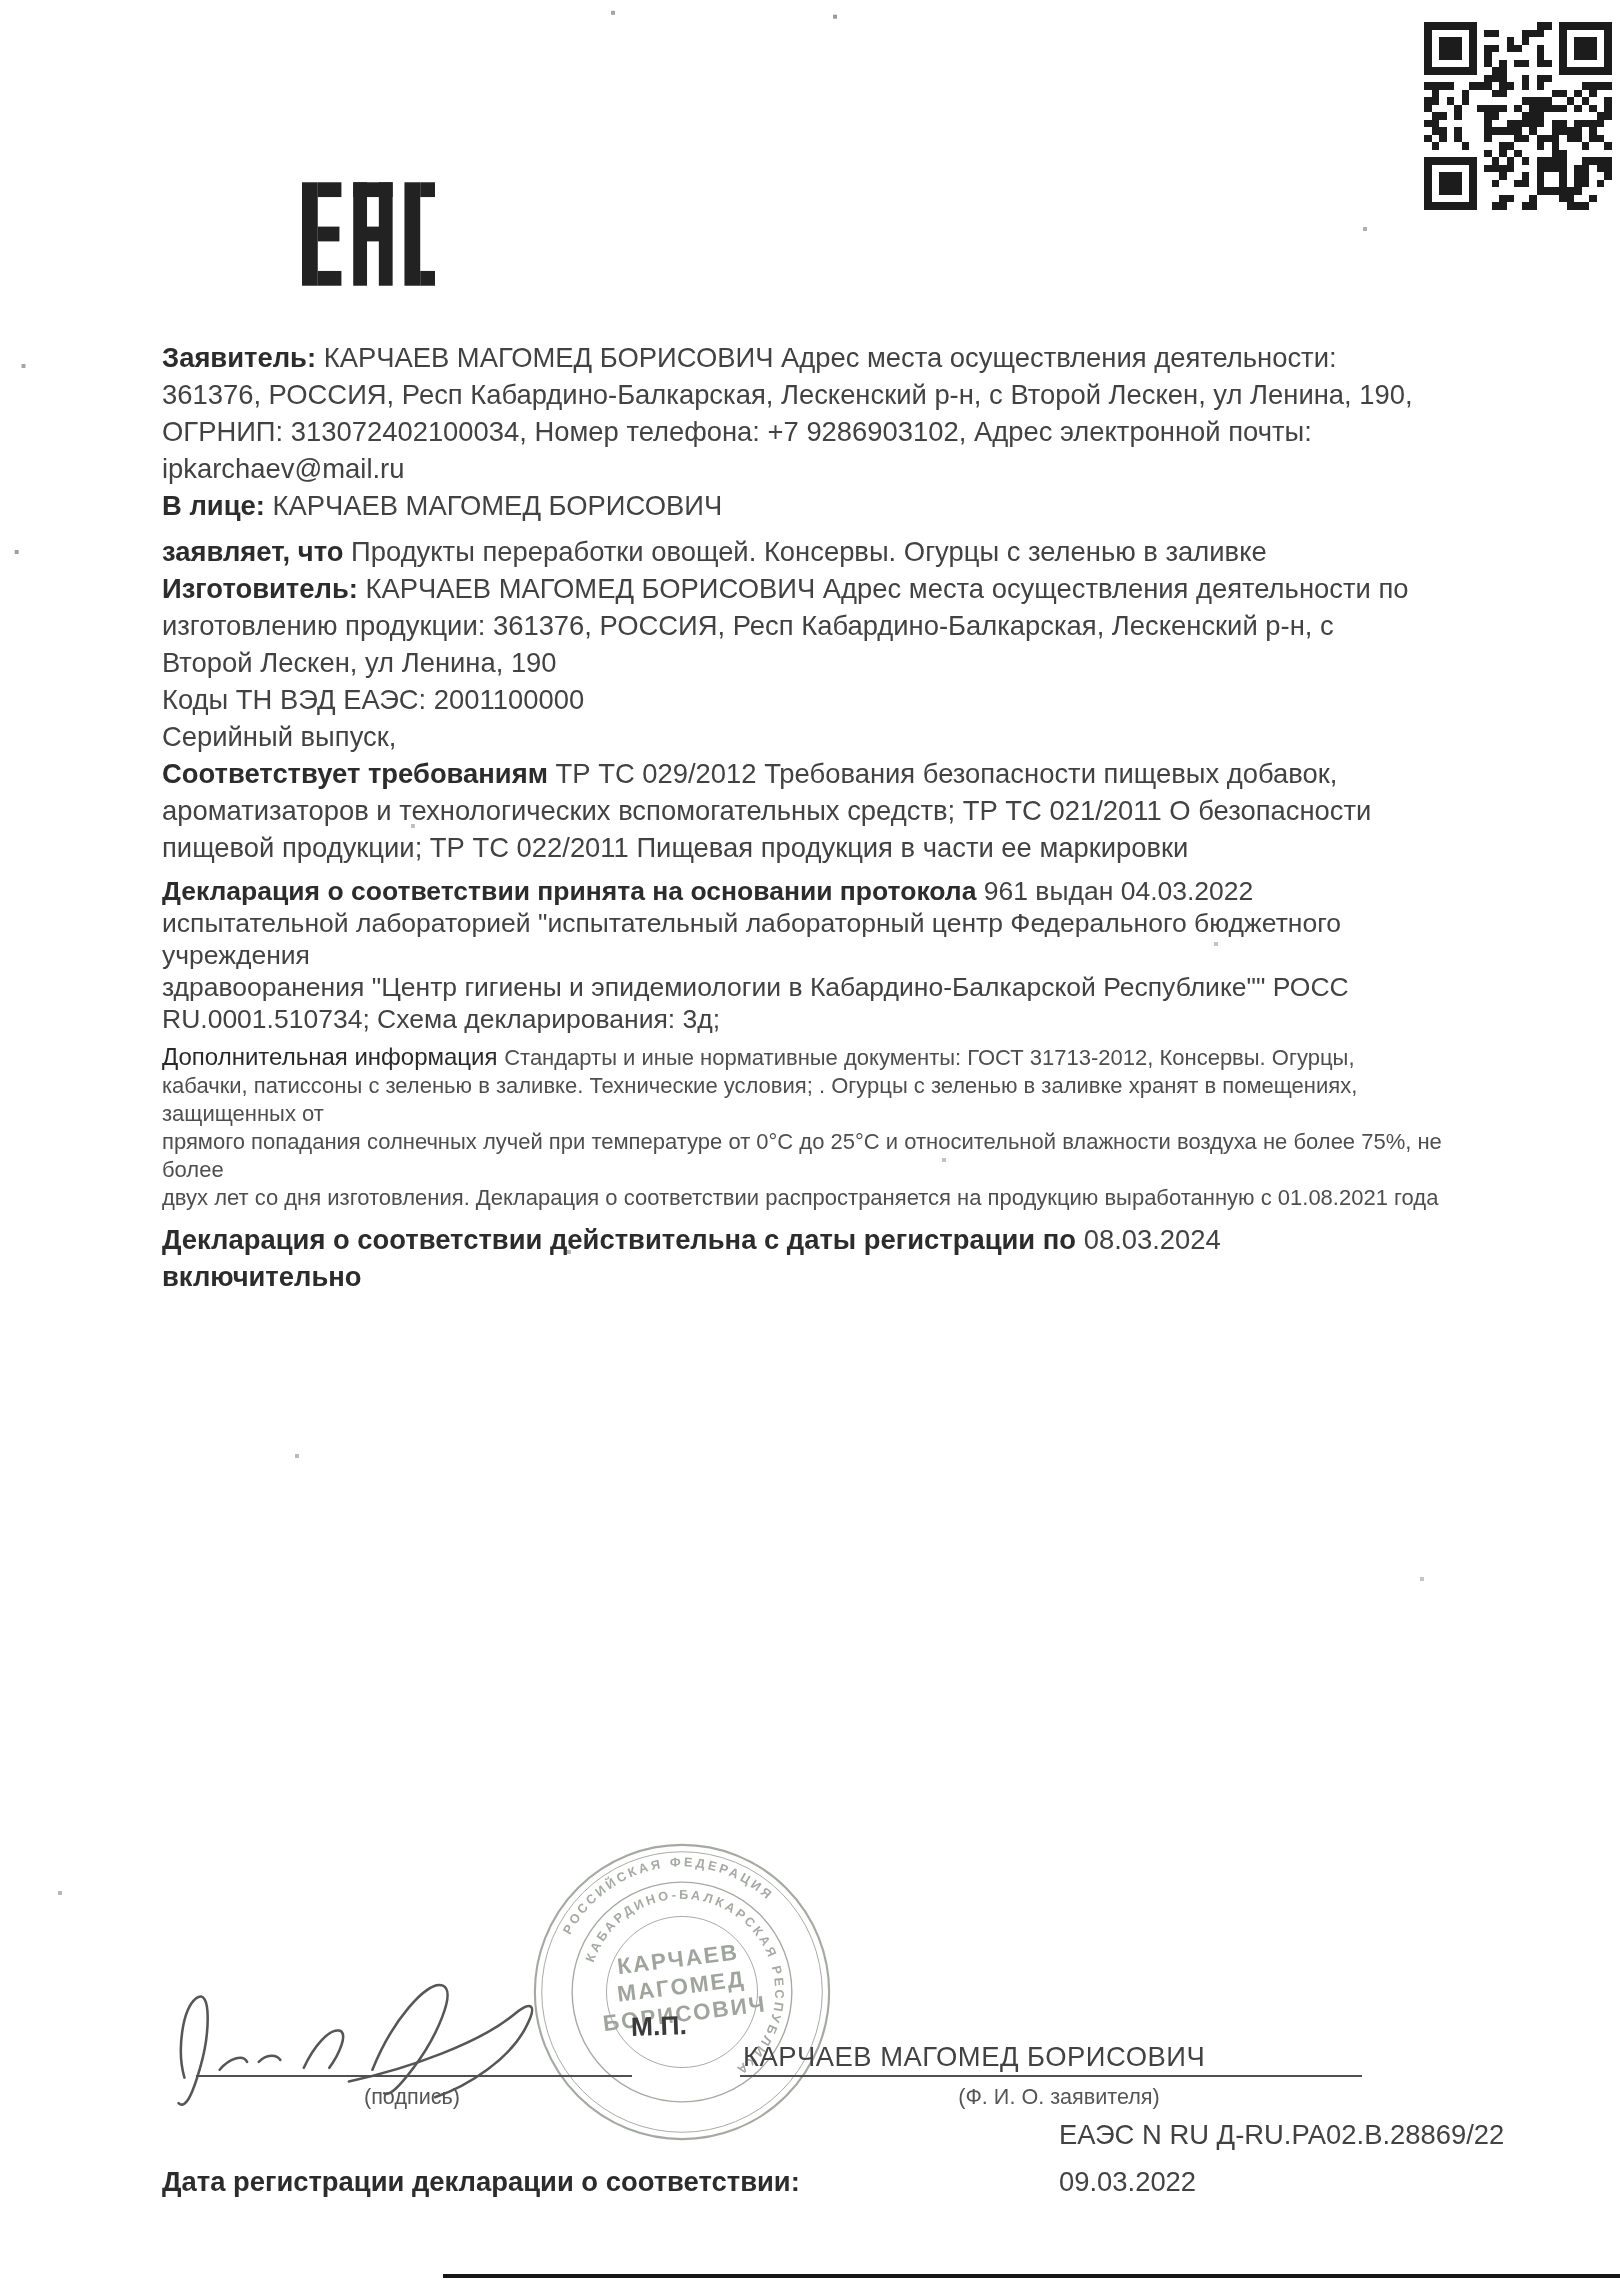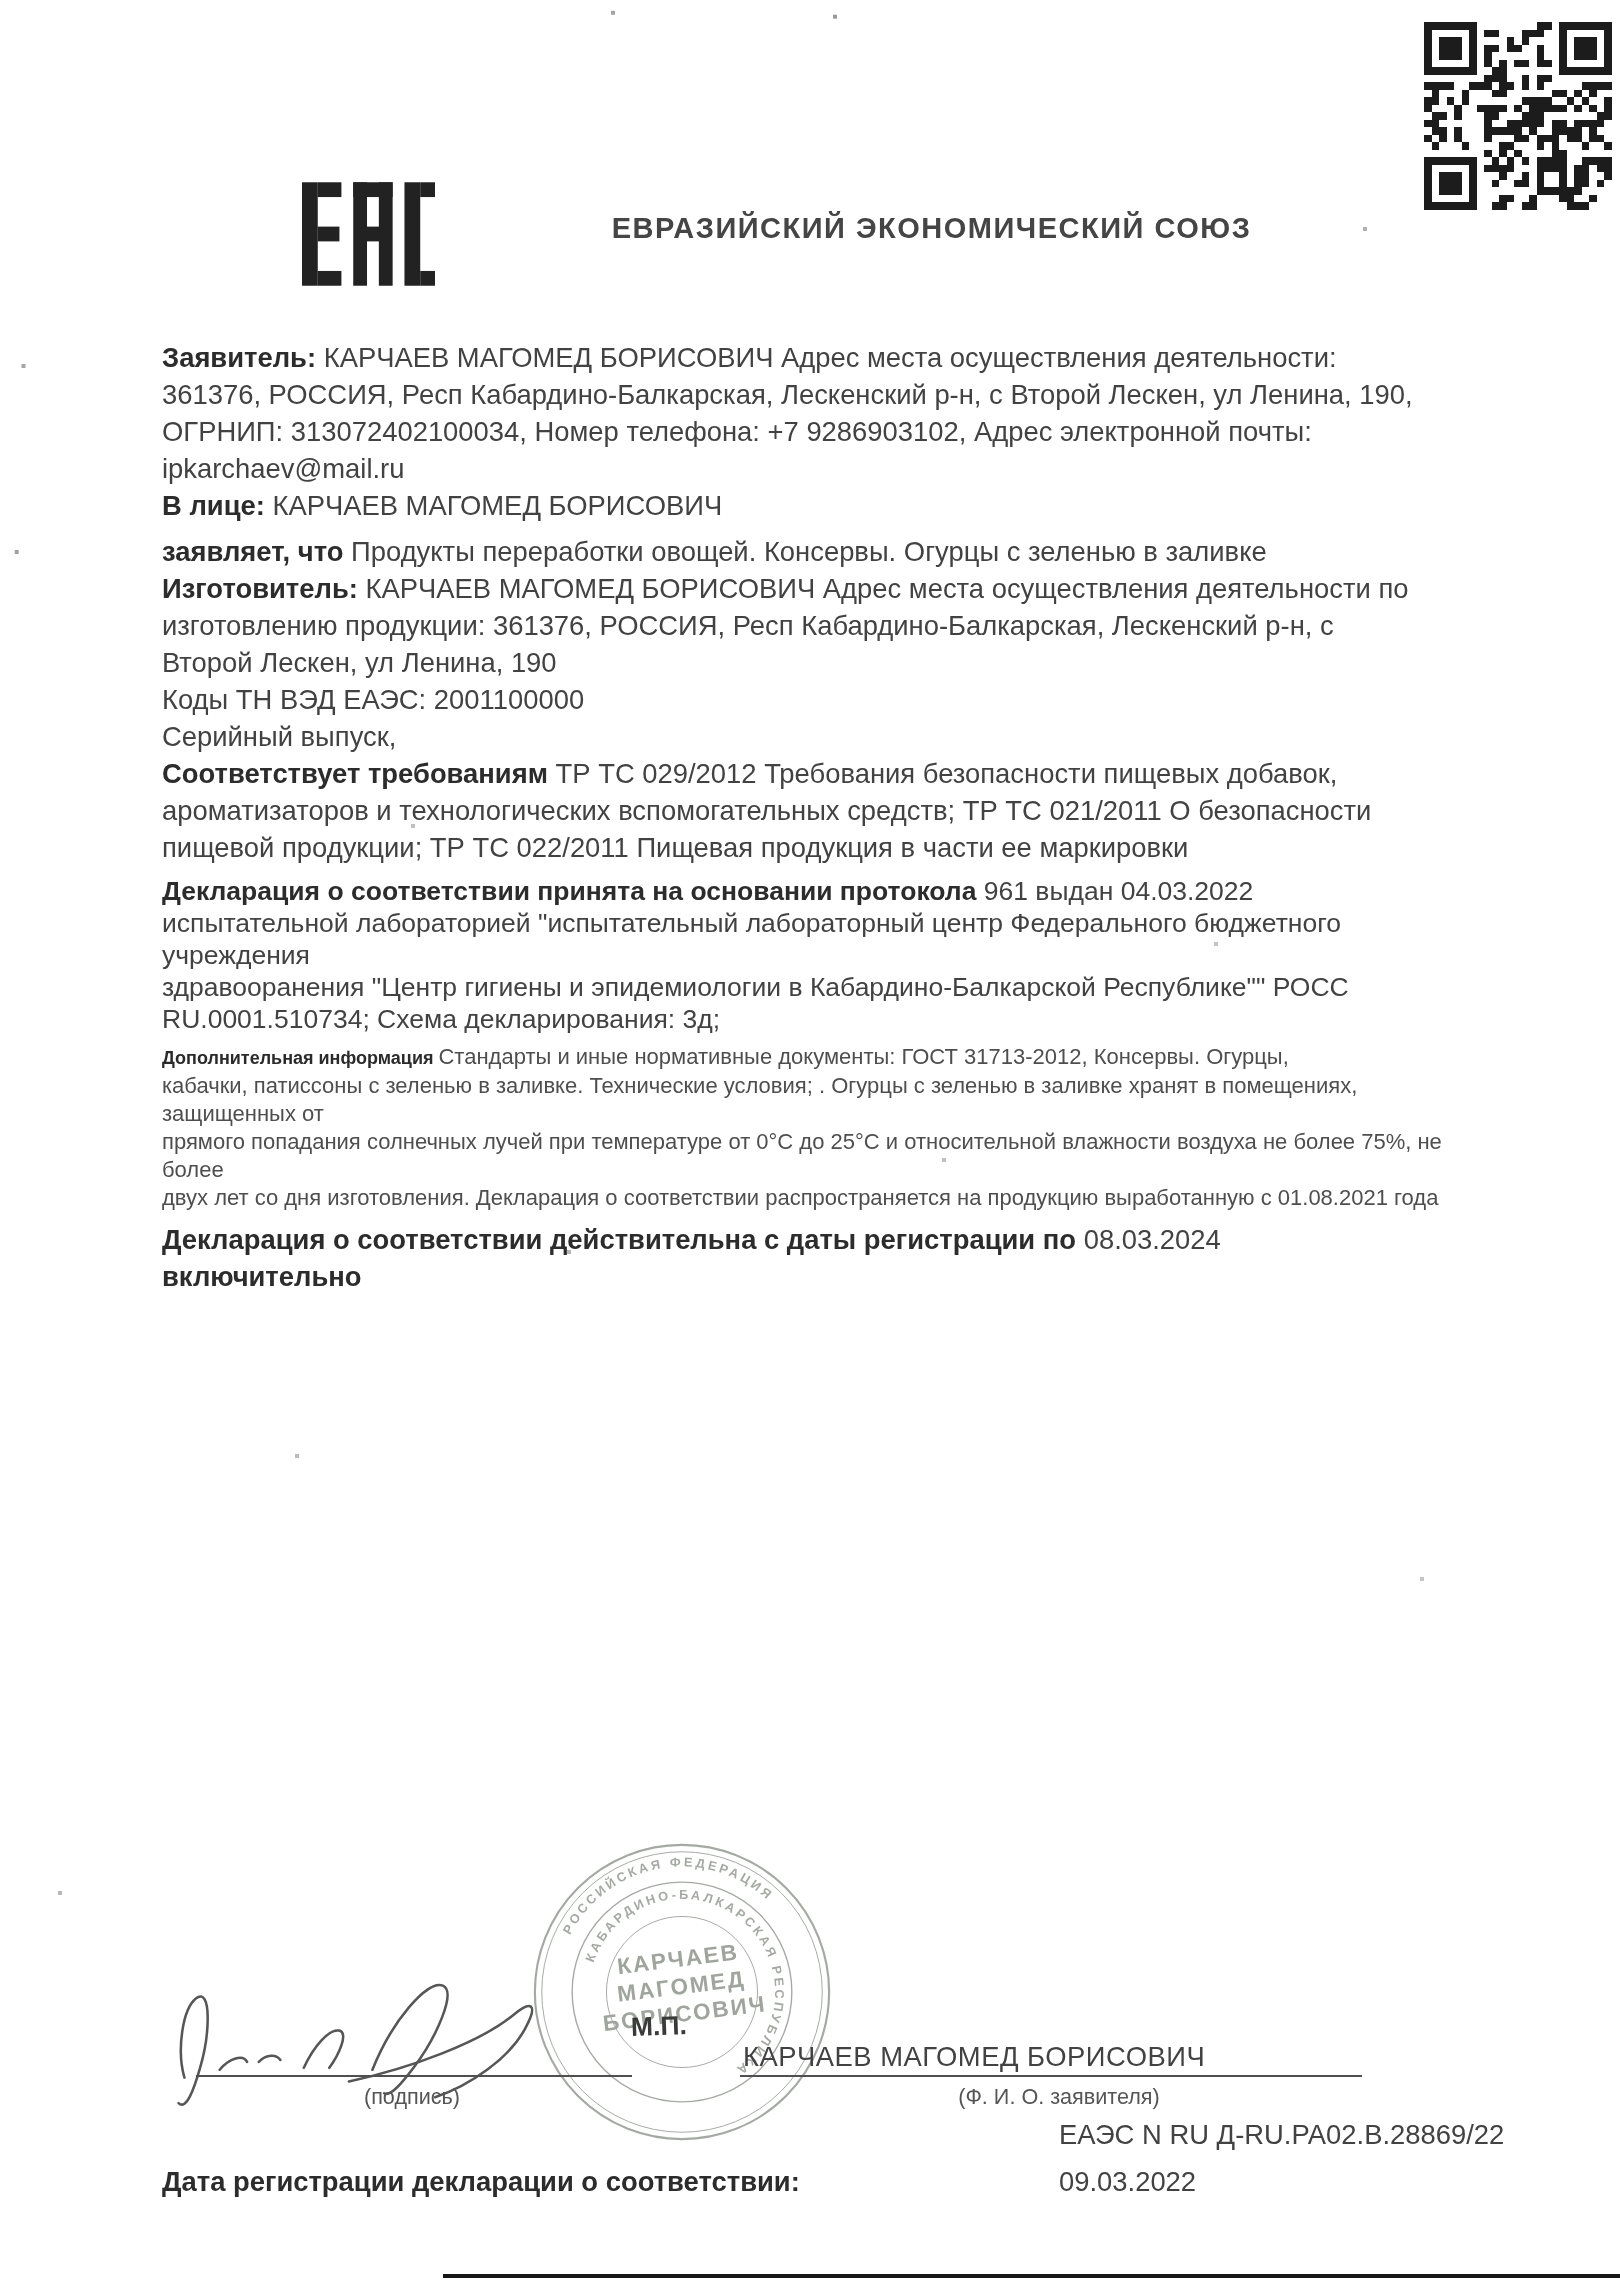--- a/index.html
+++ b/index.html
@@ -21,21 +21,21 @@
   .eac{position:absolute;left:302px;top:181px;width:133px;height:106px;}
   .title1{position:absolute;left:510px;top:212px;width:843px;text-align:center;
     font-size:29px;font-weight:bold;letter-spacing:1.5px;color:#454545;}
   .title2{position:absolute;left:510px;top:275px;width:843px;text-align:center;
     font-size:28px;font-weight:bold;letter-spacing:1.5px;color:#484848;}
   .body{position:absolute;left:162px;top:339px;width:1304px;}
   .para{font-size:27.4px;line-height:37px;color:#424242;white-space:pre-line;margin:0 0 8.8px 0;}
   .para .b{font-weight:bold;color:#2c2c2c;}
   .para.compact{font-size:26.5px;line-height:32px;}
   .para.fine{font-size:22px;line-height:28px;color:#4e4e4e;}
-  .para .lead{font-weight:bold;font-size:18px;color:#2a2a2a;}
+  .para .lead{font-weight:normal;font-size:24px;color:#2a2a2a;}
   
   .stamp{position:absolute;left:529px;top:1839px;width:306px;height:306px;opacity:.85;}
   .ring-text{font-size:13px;letter-spacing:3px;fill:#959b93;font-weight:bold;}
   .stamp-center text{font-size:23px;font-weight:bold;fill:#8f958d;letter-spacing:2px;}
   .signature{position:absolute;left:157px;top:1952px;width:421px;height:167px;}
   .mp{position:absolute;left:631px;top:2011px;font-size:26.5px;font-weight:bold;color:#3a3a3a;transform:rotate(-2deg);}
   .sig-line{position:absolute;left:196px;top:2075px;width:436px;border-top:2px solid #4f4f4f;}
   .fio-line{position:absolute;left:740px;top:2075px;width:622px;border-top:2px solid #4f4f4f;}
   .sig-caption{position:absolute;left:314px;top:2084px;width:196px;text-align:center;font-size:21.6px;color:#555;}
   .fio-caption{position:absolute;left:902px;top:2084px;width:314px;text-align:center;font-size:21.6px;color:#555;}
@@ -272,21 +272,20 @@
     <rect x="16" y="90" width="24" height="15"></rect>
     <rect x="52" y="0" width="14" height="105"></rect>
     <rect x="78" y="0" width="14" height="105"></rect>
     <rect x="52" y="0" width="40" height="15"></rect>
     <rect x="64" y="45" width="16" height="15"></rect>
     <rect x="104" y="0" width="16" height="105"></rect>
     <rect x="120" y="0" width="15" height="15"></rect>
     <rect x="120" y="90" width="15" height="15"></rect>
   </svg>
 
-  <div class="title1">ЕВРАЗИЙСКИЙ ЭКОНОМИЧЕСКИЙ СОЮЗ</div>
 
   <div class="body">
       <div class="para"><span class="b">Заявитель: </span><span class="">КАРЧАЕВ МАГОМЕД БОРИСОВИЧ Адрес места осуществления деятельности:
 361376, РОССИЯ, Респ Кабардино-Балкарская, Лескенский р-н, с Второй Лескен, ул Ленина, 190,
 ОГРНИП: 313072402100034, Номер телефона: +7 9286903102, Адрес электронной почты:
 ipkarchaev@mail.ru
 </span><span class="b">В лице: </span><span class="">КАРЧАЕВ МАГОМЕД БОРИСОВИЧ</span></div>
       <div class="para"><span class="b">заявляет, что</span><span class="">   Продукты переработки овощей.  Консервы. Огурцы с зеленью в заливке
 </span><span class="b">Изготовитель: </span><span class="">КАРЧАЕВ МАГОМЕД БОРИСОВИЧ Адрес места осуществления деятельности по
 изготовлению продукции: 361376, РОССИЯ, Респ Кабардино-Балкарская, Лескенский р-н, с

